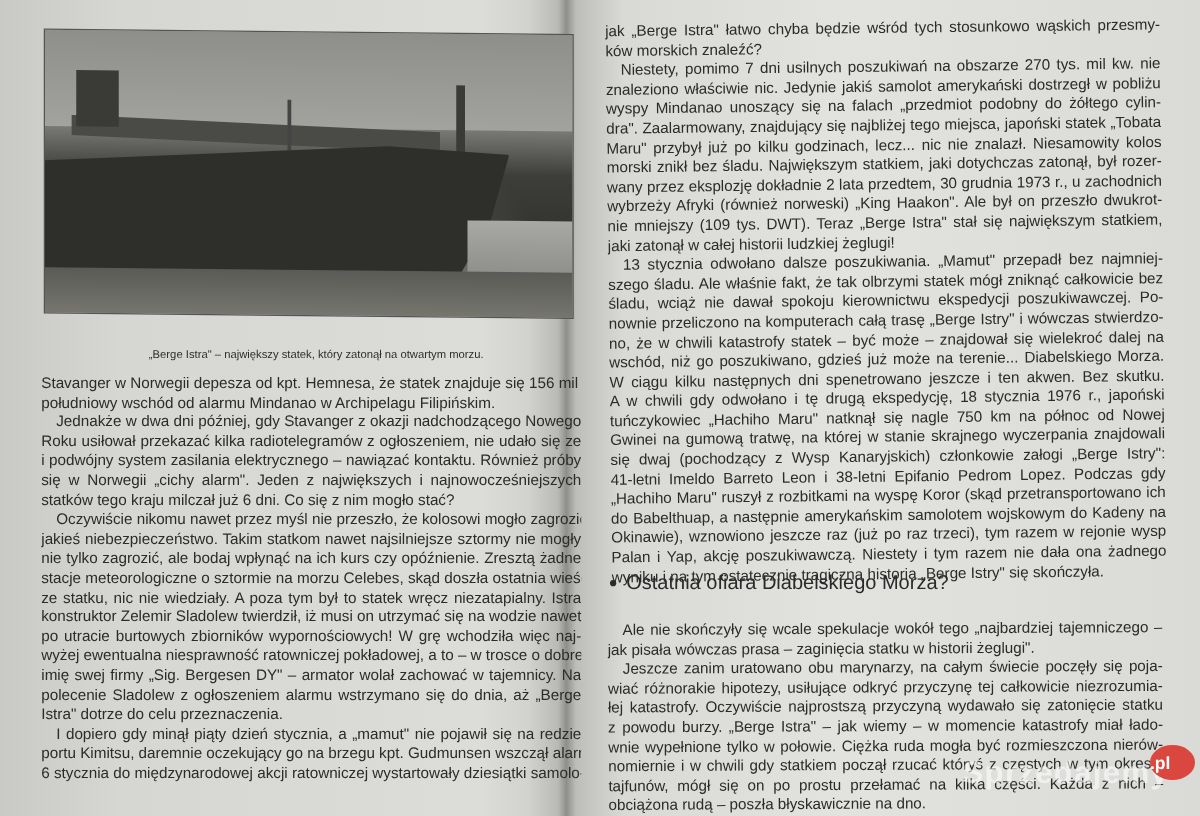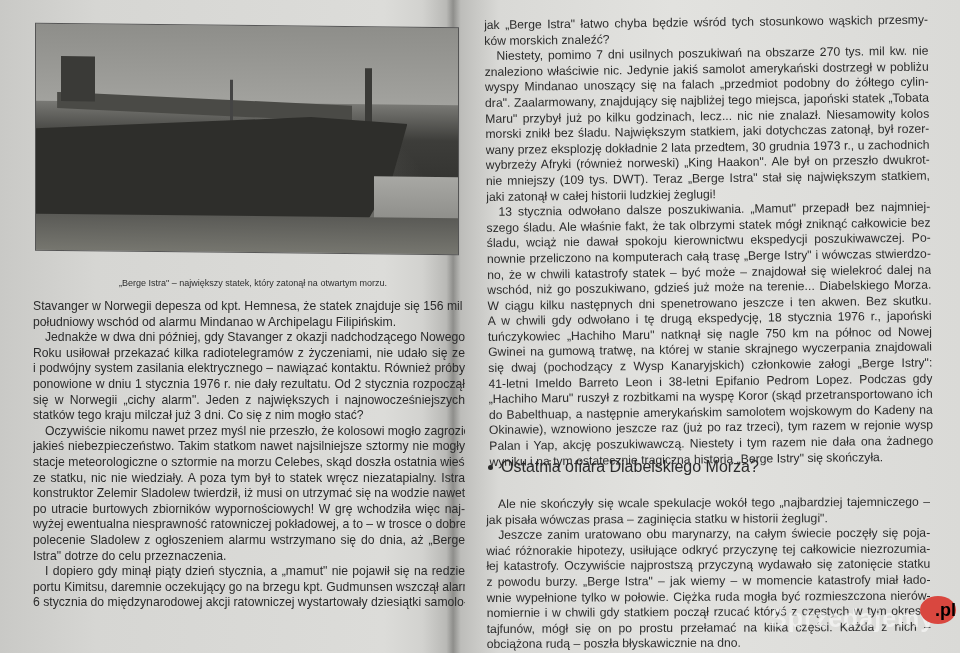--- a/index.html
+++ b/index.html
@@ -37,21 +37,21 @@
 
   .line { display: block; white-space: nowrap; overflow: hidden; text-align-last: justify; text-align: justify; }
   .line.last { text-align-last: left; }
   .line.indent { padding-left: 12px; }
 
   .heading { position: absolute; left: 10px; top: 458px; font-weight: normal; font-size: 16px; color: #2a2a2a; }
   .heading .bullet { display: inline-block; width: 5px; height: 5px; border-radius: 50%; background: #2a2a2a; margin-right: 8px; vertical-align: middle; }
 
   .watermark { position: absolute; left: 770px; top: 596px; width: 190px; height: 40px; }
   .wm-text { position: absolute; left: 0; top: 8px; font-size: 25px; font-weight: bold; color: rgba(255,255,255,0.55); letter-spacing: 1px; }
-  .wm-badge { position: absolute; left: 150px; top: 0; width: 36px; height: 28px; border-radius: 50%; background: #d9473f; color: #000000; font-weight: bold; font-size: 18px; text-align: right; line-height: 28px; }
+  .wm-badge { position: absolute; left: 150px; top: 0; width: 36px; height: 28px; border-radius: 50%; background: #d9473f; color: #ffffff; font-weight: bold; font-size: 14px; text-align: left; line-height: 28px; }
 </style>
 </head>
 <body>
 
 <div class="spread">
 
   <div class="page page-left">
     <div class="photo">
       <div class="sky"></div>
       <div class="deck"></div>
@@ -61,32 +61,33 @@
       <div class="hull"></div>
       <div class="wake"></div>
       <div class="sea"></div>
     </div>
     <div class="caption">„Berge Istra" – największy statek, który zatonął na otwartym morzu.</div>
 
     <div class="body-text left-text">
       <span class="line">Stavanger w Norwegii depesza od kpt. Hemnesa, że statek znajduje się 156 mil na</span>
       <span class="line last">południowy wschód od alarmu Mindanao w Archipelagu Filipińskim.</span>
       <span class="line indent">Jednakże w dwa dni później, gdy Stavanger z okazji nadchodzącego Nowego</span>
-      <span class="line">Roku usiłował przekazać kilka radiotelegramów z życzeniami, nie udało się ze</span>
+      <span class="line">Roku usiłował przekazać kilka radiotelegramów z ogłoszeniem, nie udało się ze</span>
       <span class="line">i podwójny system zasilania elektrycznego – nawiązać kontaktu. Również próby</span>
-      <span class="line">ponowione w dniu 1 stycznia 1976 r. nie dały rezultatu. Od 2 stycznia rozpoczął</span>
       <span class="line">się w Norwegii „cichy alarm". Jeden z największych i najnowocześniejszych</span>
-      <span class="line last">statków tego kraju milczał już 3 dni. Co się z nim mogło stać?</span>
+      <span class="line last">statków tego kraju milczał już 6 dni. Co się z nim mogło stać?</span>
       <span class="line indent">Oczywiście nikomu nawet przez myśl nie przeszło, że kolosowi mogło zagrozić</span>
       <span class="line">jakieś niebezpieczeństwo. Takim statkom nawet najsilniejsze sztormy nie mogły</span>
+      <span class="line">nie tylko zagrozić, ale bodaj wpłynąć na ich kurs czy opóźnienie. Zresztą żadne</span>
       <span class="line">stacje meteorologiczne o sztormie na morzu Celebes, skąd doszła ostatnia wieść</span>
       <span class="line">ze statku, nic nie wiedziały. A poza tym był to statek wręcz niezatapialny. Istra</span>
       <span class="line">konstruktor Zelemir Sladolew twierdził, iż musi on utrzymać się na wodzie nawet</span>
       <span class="line">po utracie burtowych zbiorników wypornościowych! W grę wchodziła więc naj-</span>
       <span class="line">wyżej ewentualna niesprawność ratowniczej pokładowej, a to – w trosce o dobre</span>
+      <span class="line">imię swej firmy „Sig. Bergesen DY" – armator wolał zachować w tajemnicy. Na</span>
       <span class="line">polecenie Sladolew z ogłoszeniem alarmu wstrzymano się do dnia, aż „Berge</span>
       <span class="line last">Istra" dotrze do celu przeznaczenia.</span>
       <span class="line indent">I dopiero gdy minął piąty dzień stycznia, a „mamut" nie pojawił się na redzie</span>
       <span class="line">portu Kimitsu, daremnie oczekujący go na brzegu kpt. Gudmunsen wszczął alarm.</span>
       <span class="line">6 stycznia do międzynarodowej akcji ratowniczej wystartowały dziesiątki samolo-</span>
     </div>
   </div>
 
   <div class="page page-right">
     <div class="body-text right-text">

